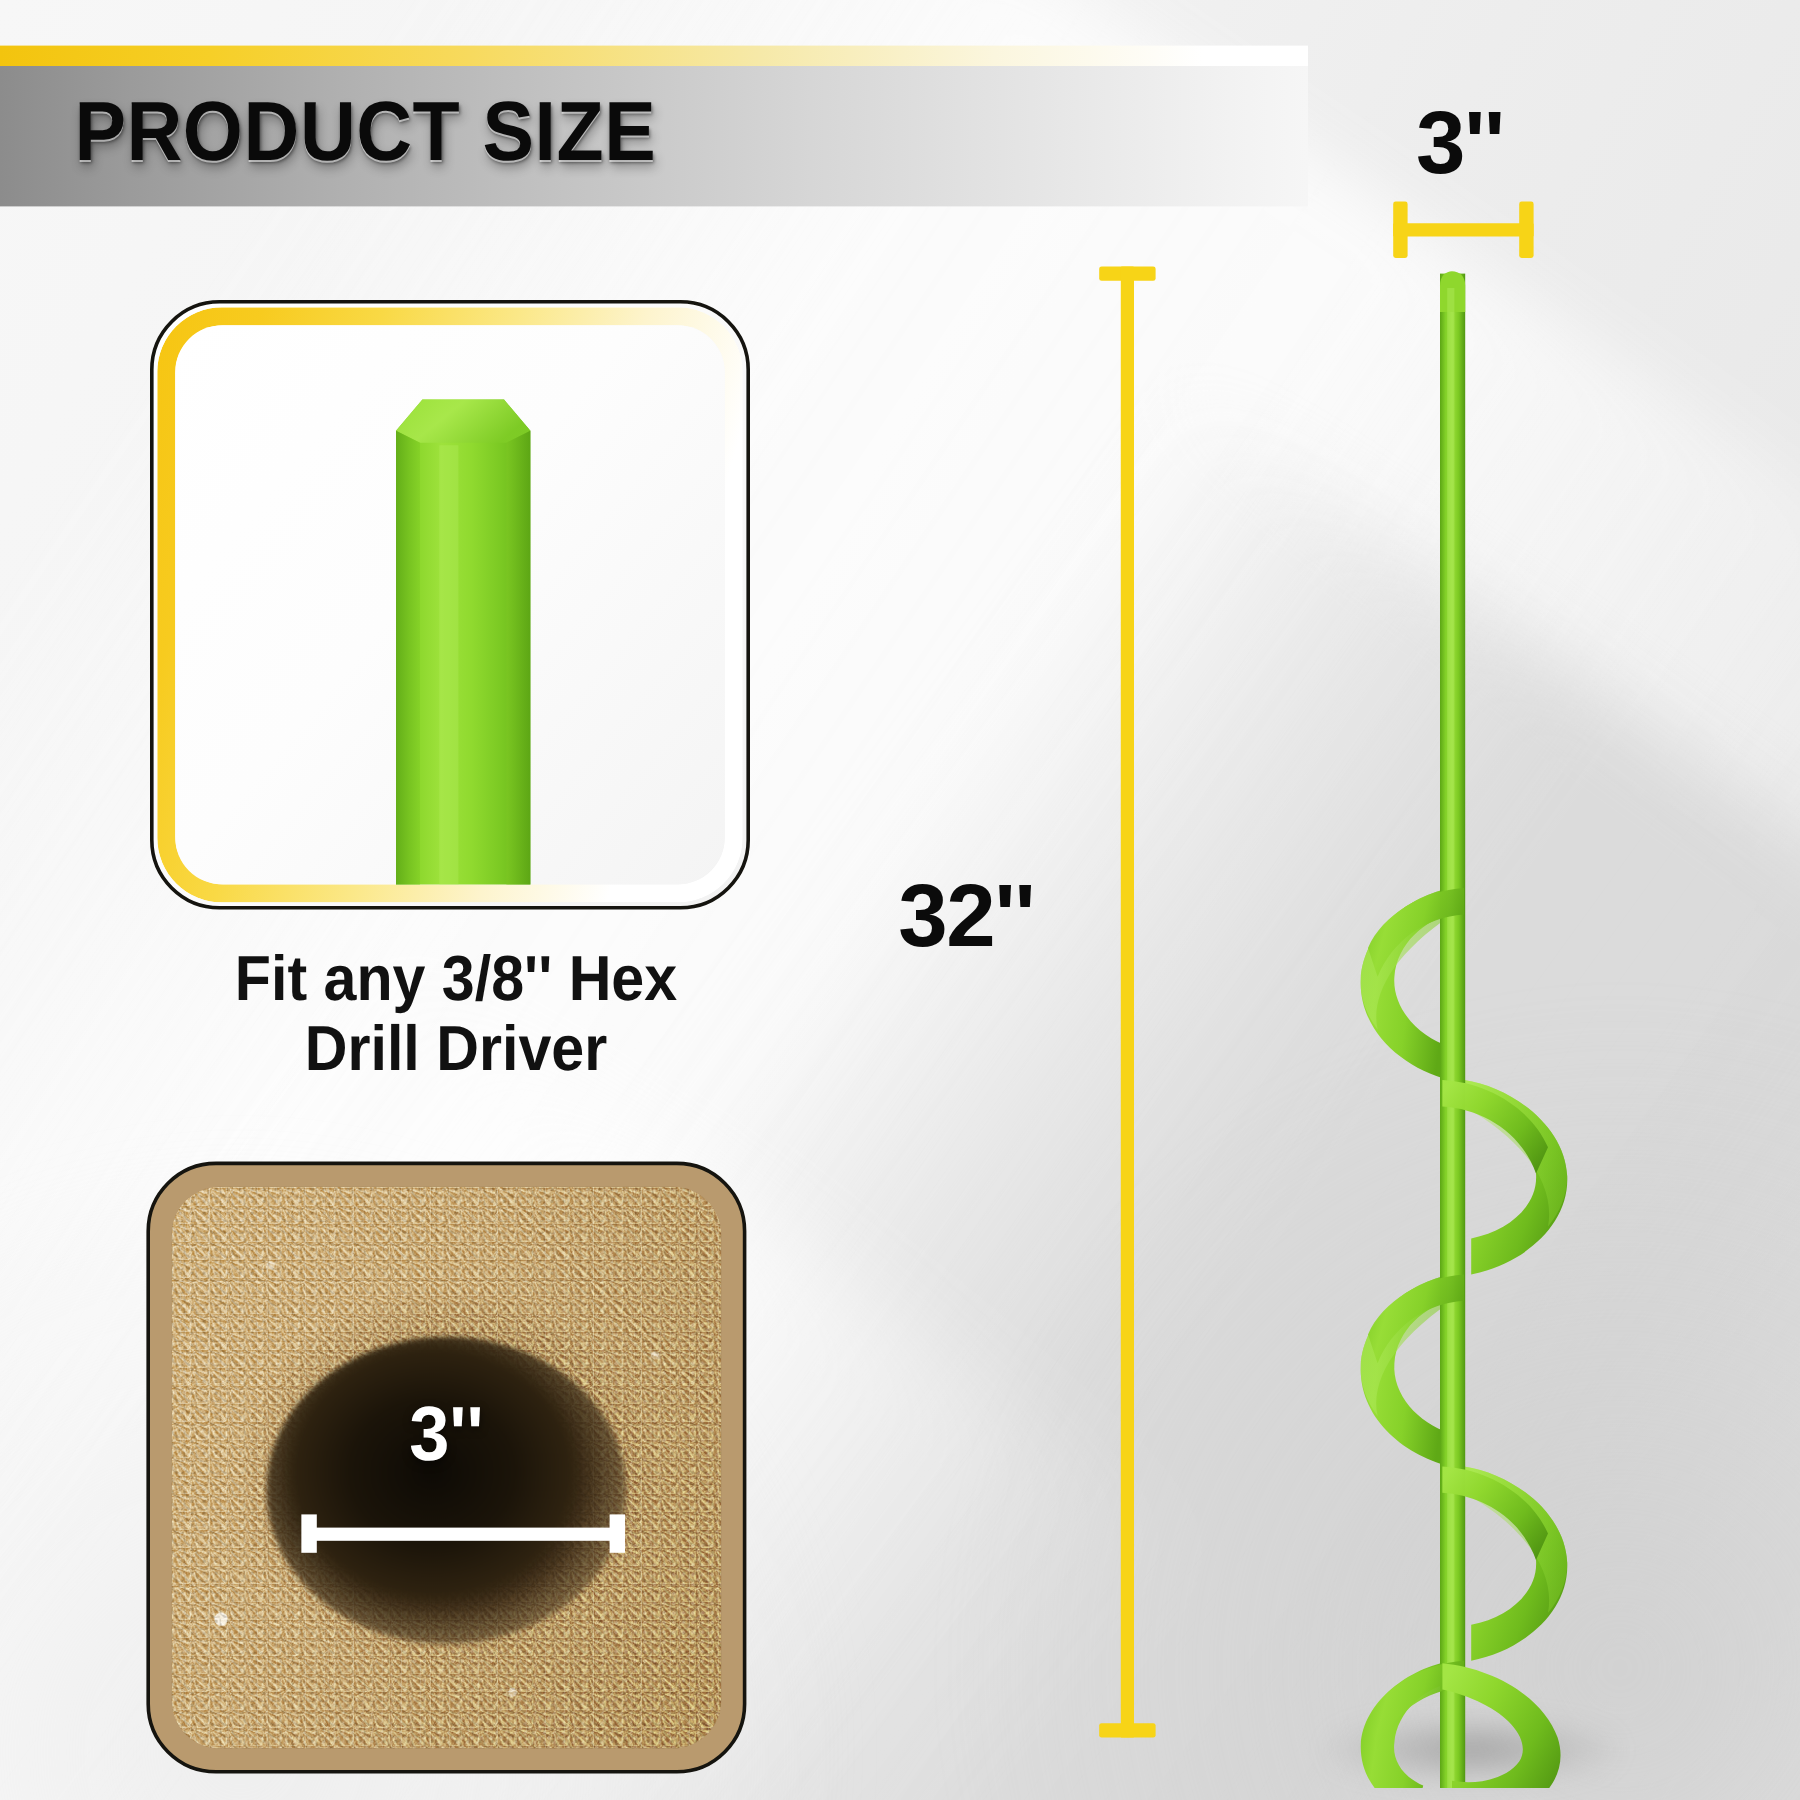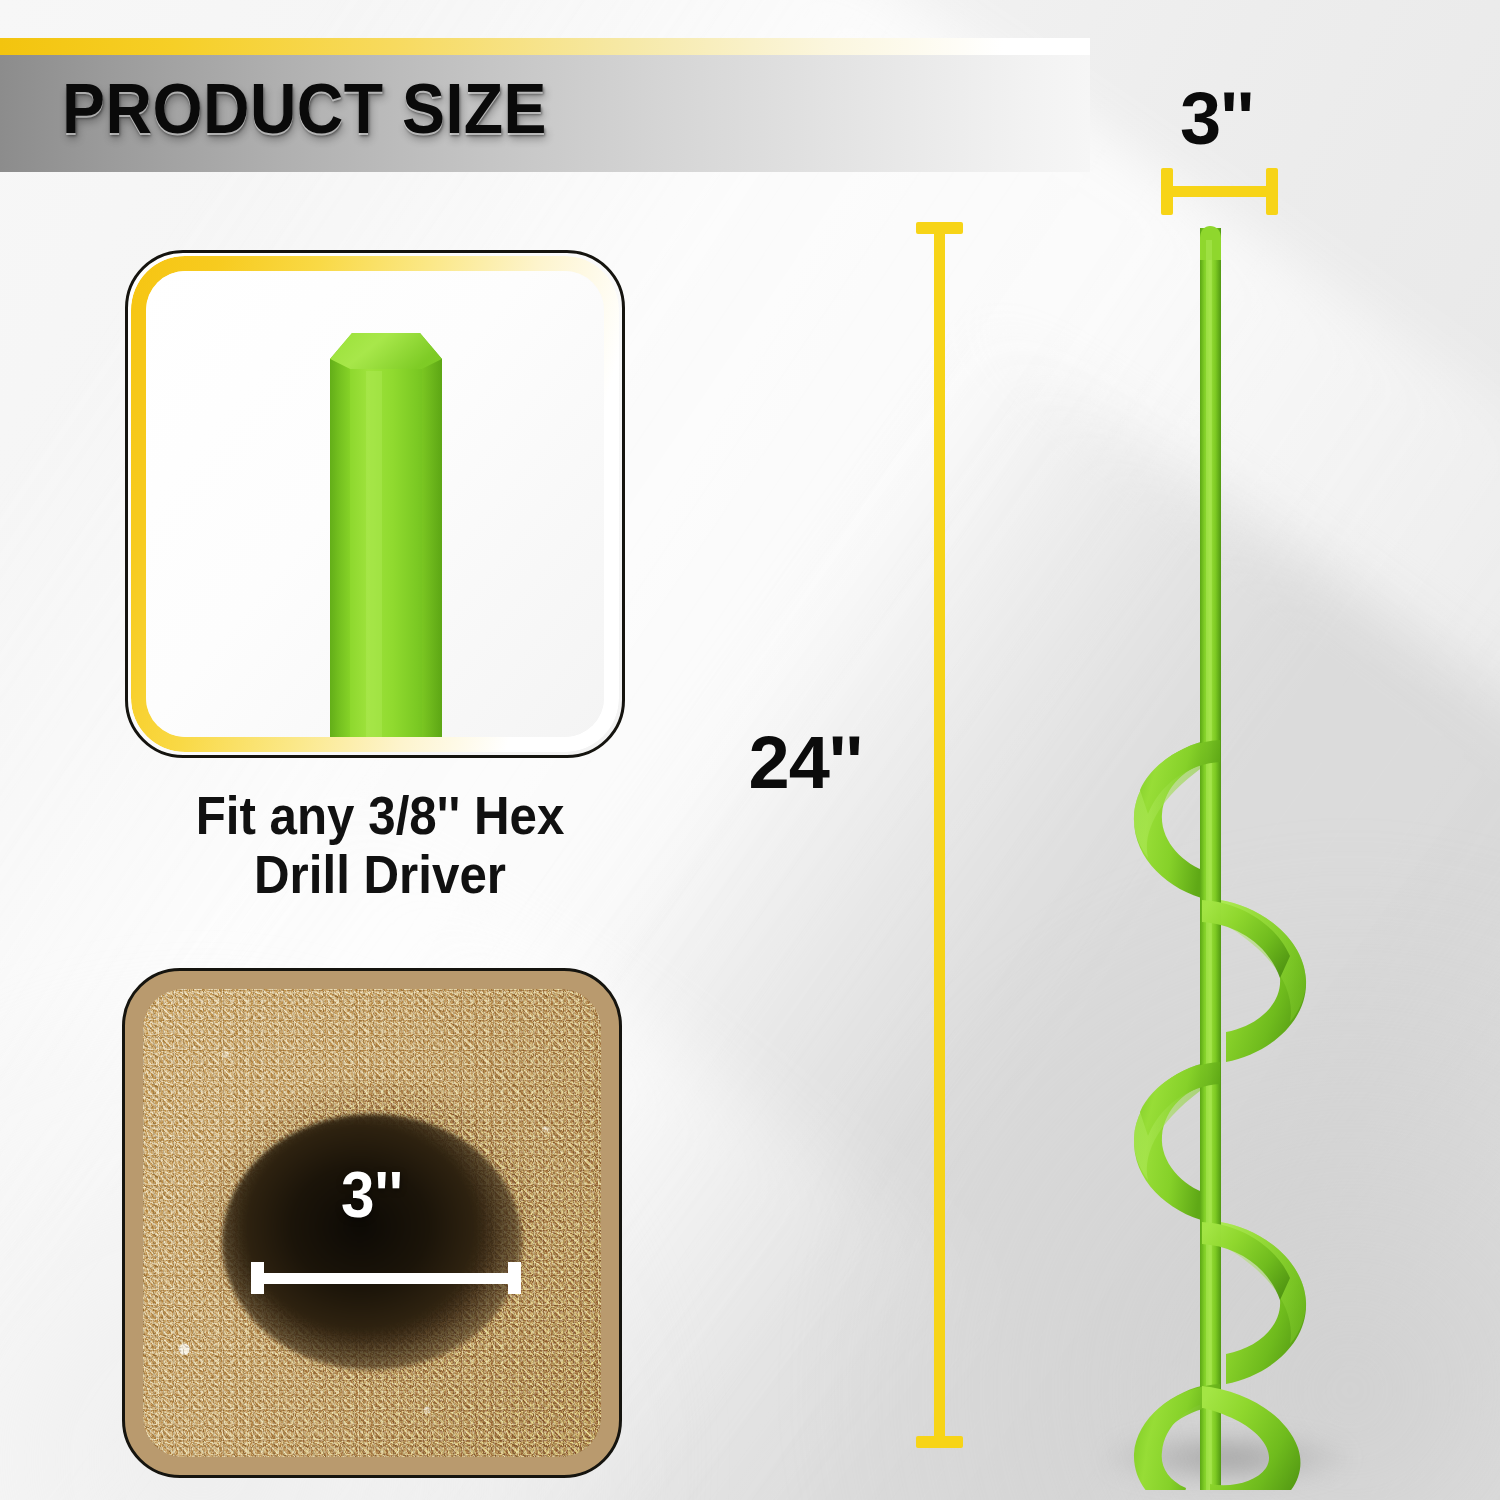--- a/index.html
+++ b/index.html
@@ -267,21 +267,21 @@
         <rect x="0" y="6" width="13" height="32" fill="#ffffff"></rect>
         <rect x="257" y="6" width="13" height="32" fill="#ffffff"></rect>
         <rect x="8" y="17" width="254" height="11" fill="#ffffff"></rect>
       </svg>
     </div>
   </div>
 
   <div class="dim-v-cap-top"></div>
   <div class="dim-v-line"></div>
   <div class="dim-v-cap-bot"></div>
-  <div class="dim-v-label">24''</div>
+  <div class="dim-v-label">32''</div>
 
   <div class="dim-h-cap-l"></div>
   <div class="dim-h-bar"></div>
   <div class="dim-h-cap-r"></div>
   <div class="dim-h-label">3''</div>
 
   <div class="auger-shadow"></div>
   <svg class="auger" viewBox="0 0 260 1290" preserveAspectRatio="none">
     <defs>
       <linearGradient id="shaftG" x1="0" y1="0" x2="1" y2="0">

